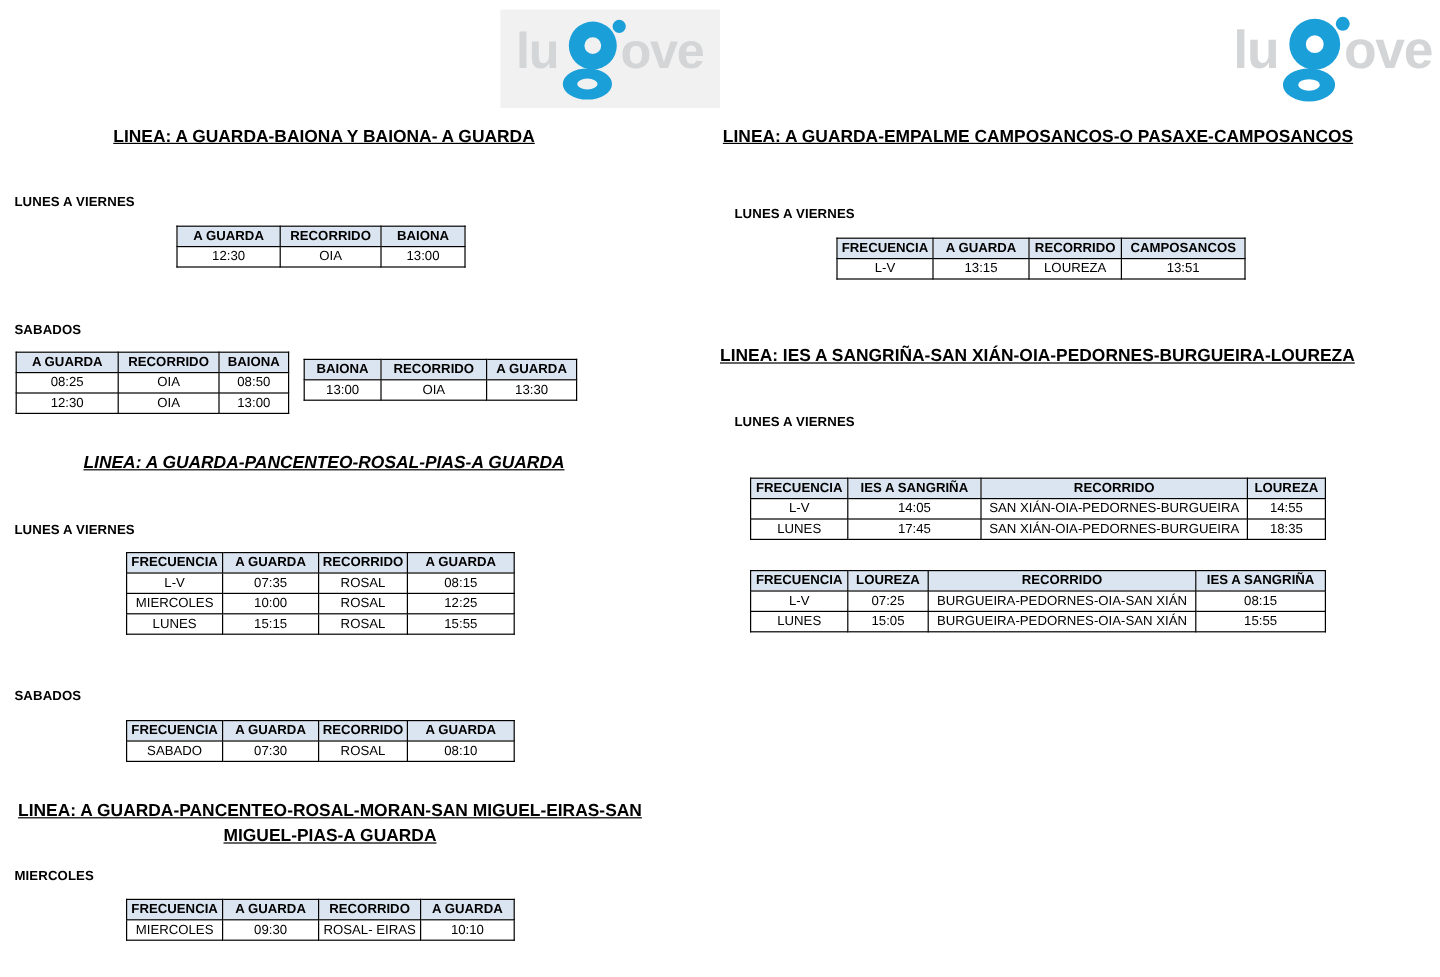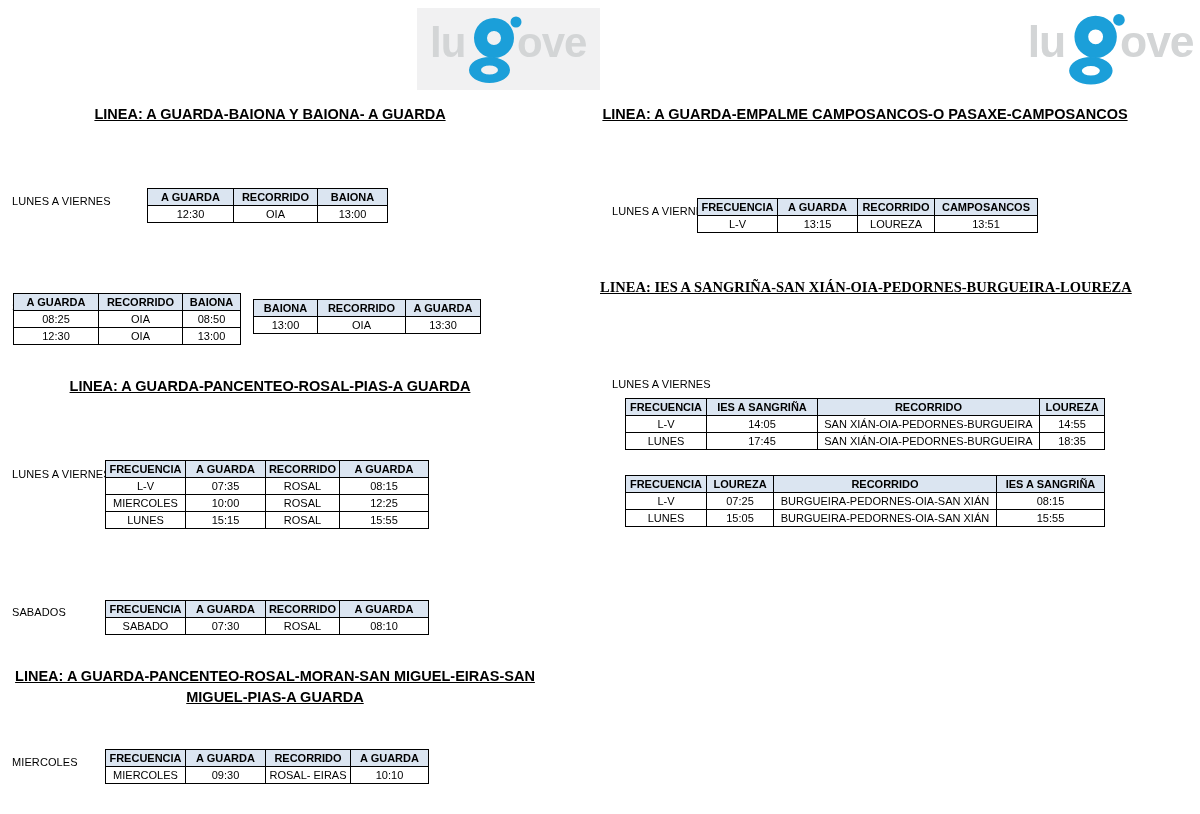--- a/index.html
+++ b/index.html
@@ -15,24 +15,23 @@
     position:absolute;
     font-weight:bold;
     font-size:14.5px;
     text-align:center;
     text-decoration:underline;
     white-space:nowrap;
   }
   .title.wrap{white-space:normal;line-height:21px;}
   .label{
     position:absolute;
-    font-weight:normal;
+    font-weight:bold;
     font-size:11px;
     letter-spacing:0.1px;
-    margin-top:32px;
   }
   table.tt{
     position:absolute;
     border-collapse:collapse;
     table-layout:fixed;
     font-size:11px;
     text-align:center;
   }
   .tt th,.tt td{
     border:1px solid #000;
@@ -50,34 +49,34 @@
   .logo-left{left:417px;top:8px;width:183px;height:82px;background:#F1F1F2;}
   .logo-right{left:1014px;top:5px;width:194px;height:87px;}
 
   
   .t-l1{top:106px;left:0;width:540px;}
   .lbl-lv1{top:163px;left:12px;}
   .tbl1{left:147px;top:188px;}
   .lbl-sab1{top:269px;left:12px;}
   .tbl2{left:13px;top:293px;}
   .tbl3{left:253px;top:299px;}
-  .t-l2{top:378px;left:0;width:540px;}
+  .t-l2{top:378px;left:0;width:540px;font-style:italic;}
   .lbl-lv2{top:436px;left:12px;}
   .tbl4{left:105px;top:460px;}
   .lbl-sab2{top:574px;left:12px;}
   .tbl5{left:105px;top:600px;}
   .t-l3{top:666px;left:15px;width:520px;}
   .lbl-mie{top:724px;left:12px;}
   .tbl6{left:105px;top:749px;}
 
   
   .t-r1{top:106px;left:600px;width:530px;}
   .lbl-rlv1{top:173px;left:612px;}
   .tblr1{left:697px;top:198px;}
-  .t-r2{top:279px;left:600px;width:525px;font-family:Liberation Serif, serif;}
+  .t-r2{top:289px;left:600px;width:525px;}
   .lbl-rlv2{top:346px;left:612px;}
   .tblr2{left:625px;top:398px;}
   .tblr3{left:625px;top:475px;}
 </style>
 </head>
 <body>
 
 <div class="logo logo-left">
   <svg viewBox="0 0 183 82">
     <text x="13" y="49" font-size="42" letter-spacing="-1">lu</text>

